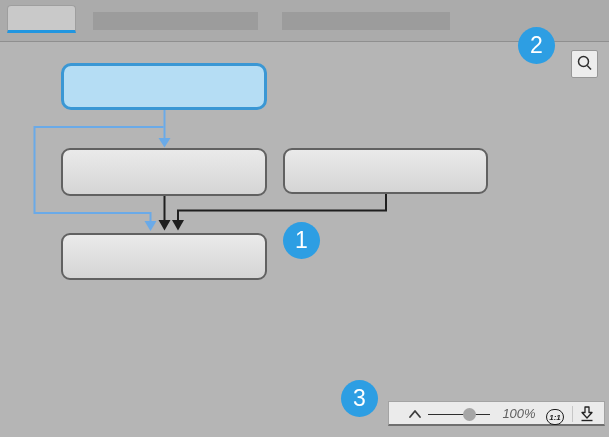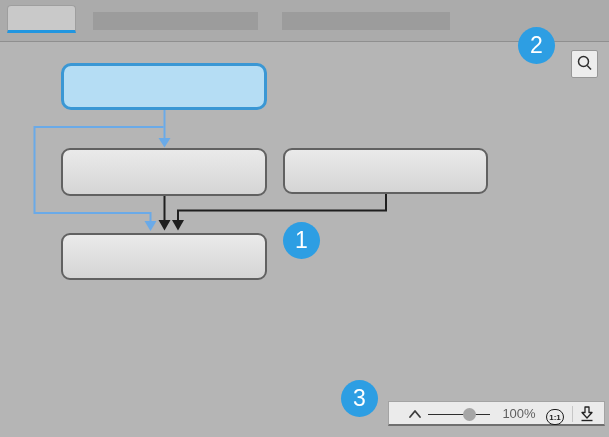--- a/index.html
+++ b/index.html
@@ -29,21 +29,21 @@
     font-size:23px;display:flex;align-items:center;justify-content:center;}
   .c1{left:283px;top:222px;} .c2{left:518px;top:27px;} .c3{left:341px;top:380px;}
 
   
   #search-btn{position:absolute;left:571px;top:50px;width:27px;height:28px;background:#ededed;
     border:1px solid #979797;border-radius:2px;box-sizing:border-box;padding:0;cursor:pointer;}
 
   
   #zoom-toolbar{position:absolute;left:388px;top:401px;width:217px;height:25px;box-sizing:border-box;
     background:#ebebeb;border:1px solid #a3a3a3;border-bottom:2px solid #6f6f6f;}
-  #zoom-toolbar .abs{position:absolute;}
+  #zoom-toolbar .abs{position:absolute;font-style:italic;}
   #collapse-btn{left:17px;top:5px;width:18px;height:14px;background:none;border:none;padding:0;cursor:pointer;}
   #slider-track{left:39px;top:12px;width:62px;height:1px;background:#2f2f2f;}
   #slider-knob{left:74px;top:6px;width:13px;height:13px;border-radius:50%;background:#a6a6a6;cursor:pointer;}
   #zoom-label{left:104px;top:5px;width:52px;text-align:center;font-size:13px;color:#5f5f5f;line-height:14px;}
   #one-to-one{left:157px;top:7px;width:16px;height:14px;border:1.5px solid #1c1c1c;border-radius:8px;background:none;
     font-family:"Liberation Sans",sans-serif;font-size:8px;font-weight:bold;color:#1c1c1c;
     display:flex;align-items:center;justify-content:center;padding:0;box-sizing:content-box;cursor:pointer;}
   #tb-divider{left:183px;top:4px;width:1px;height:16px;background:#c6c6c6;}
   #download-btn{left:189px;top:3px;width:18px;height:18px;background:none;border:none;padding:0;cursor:pointer;}
 </style>

